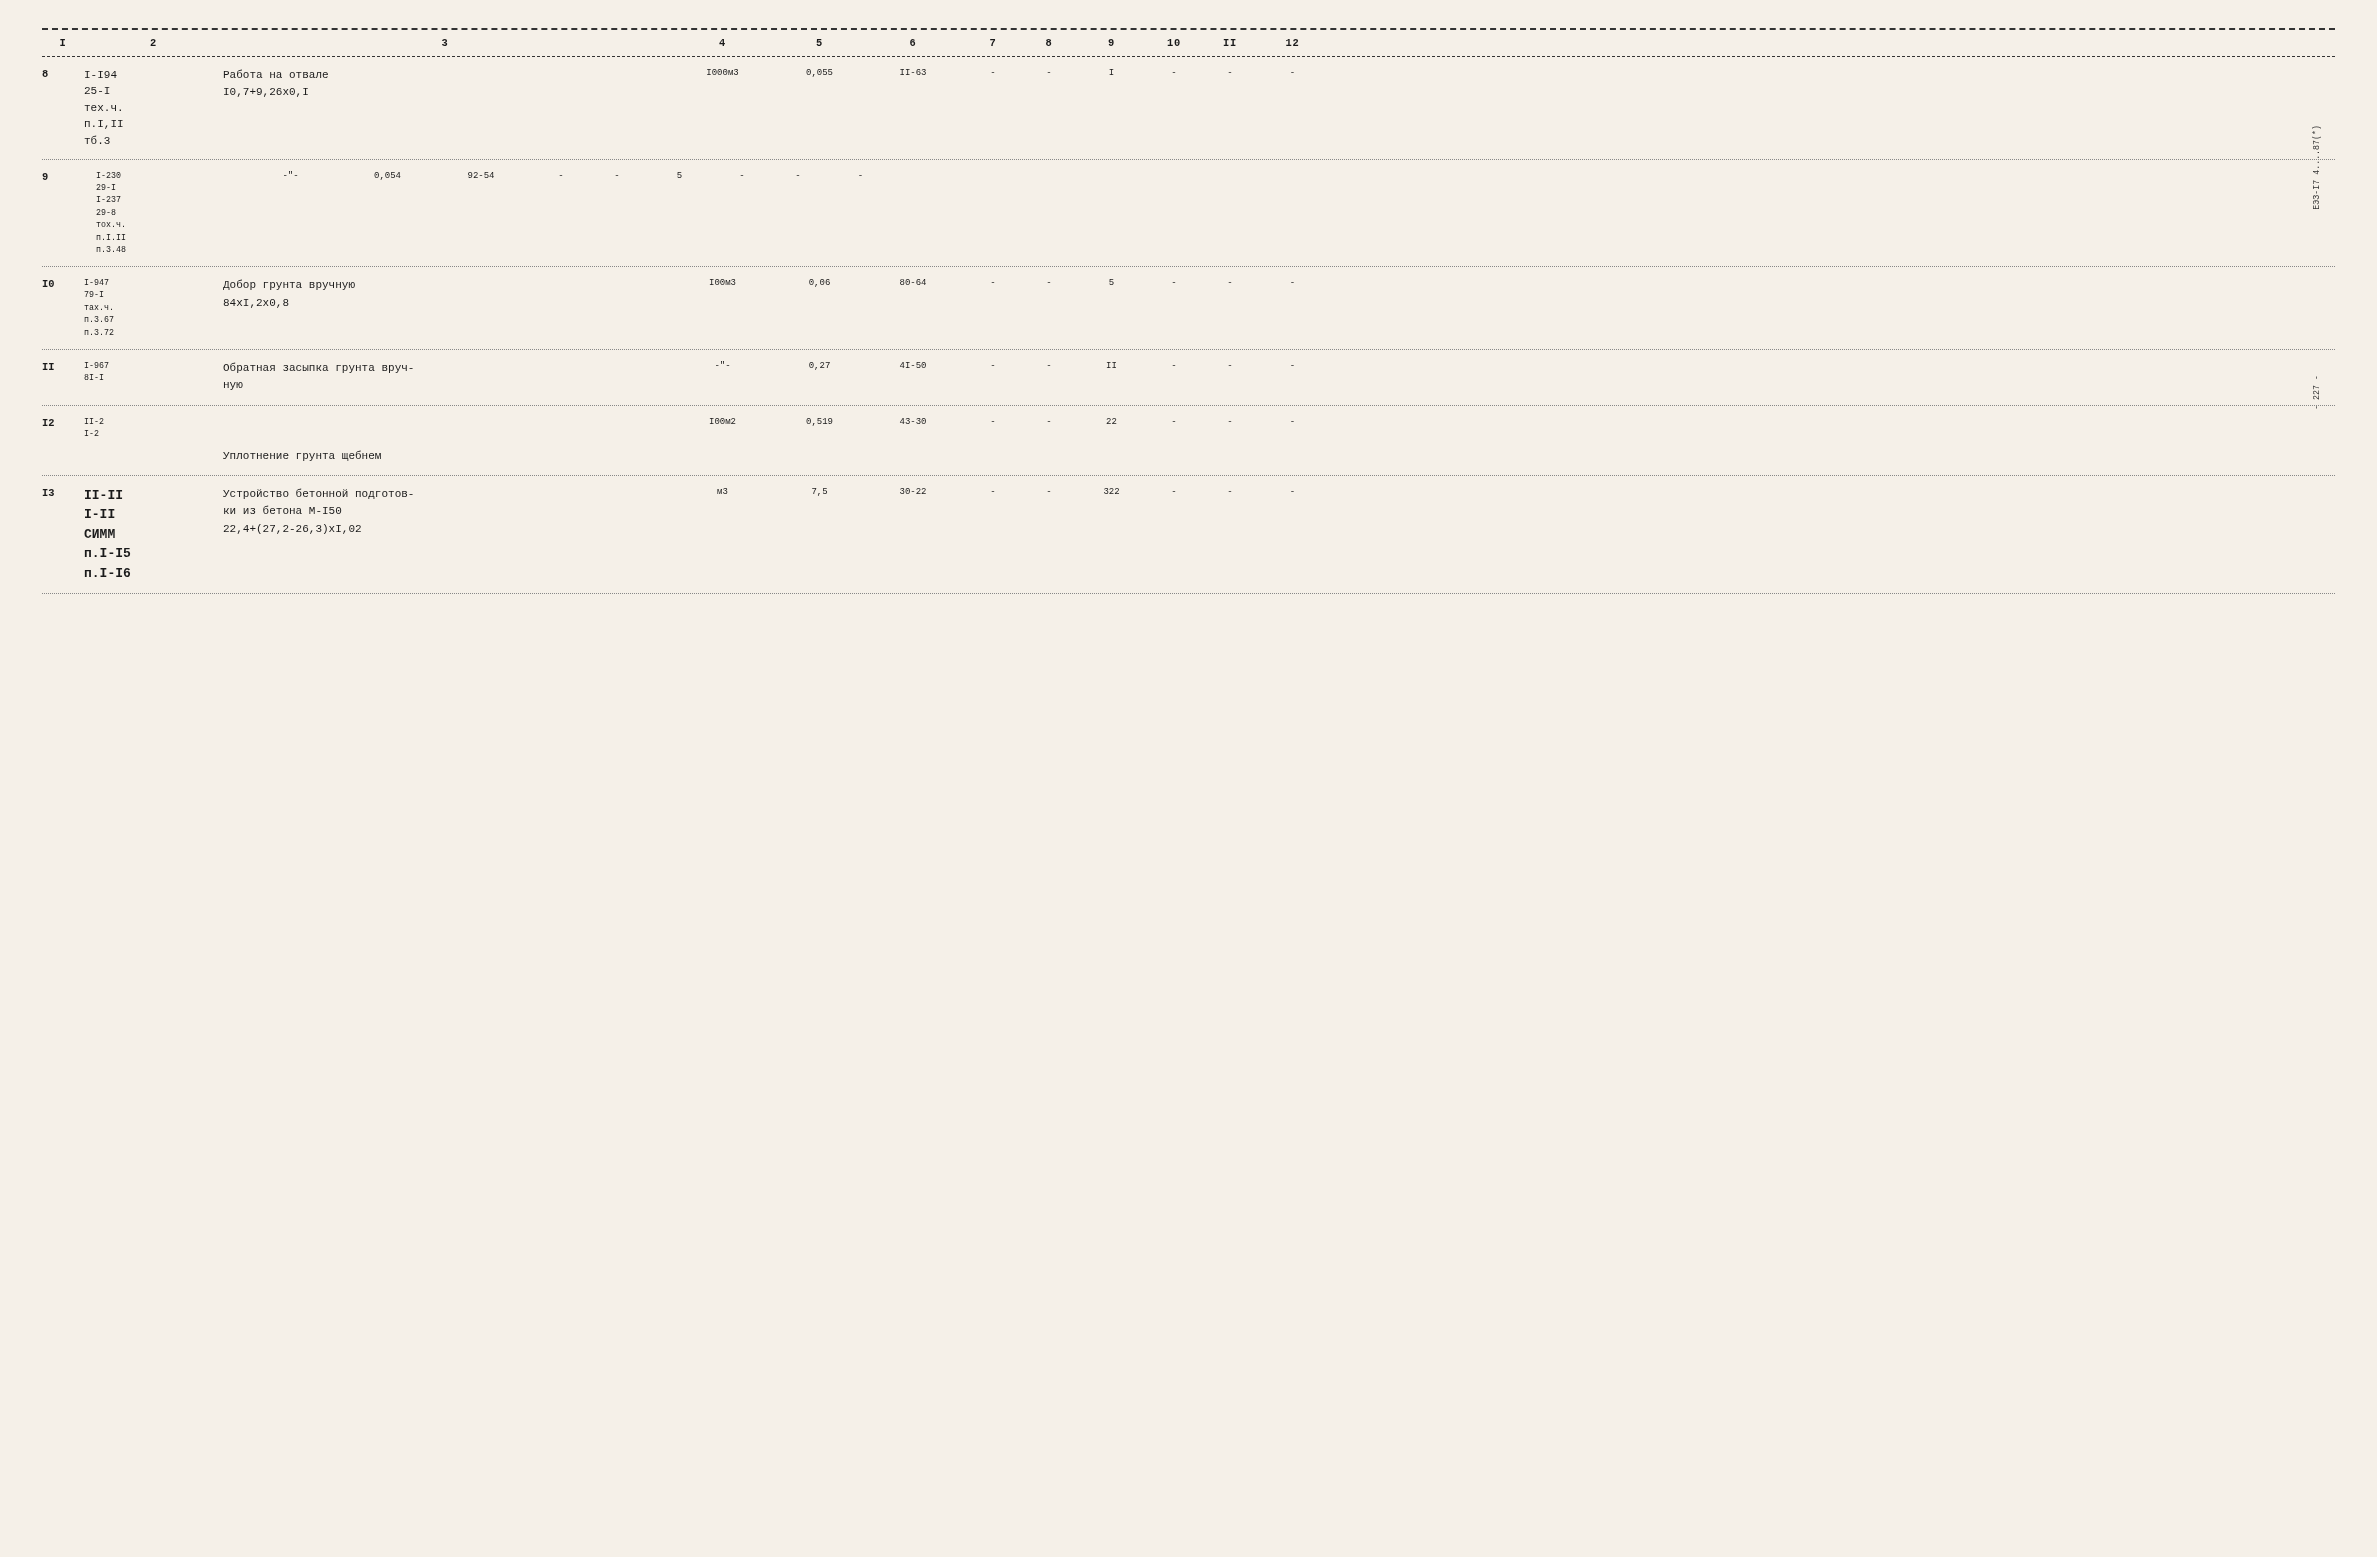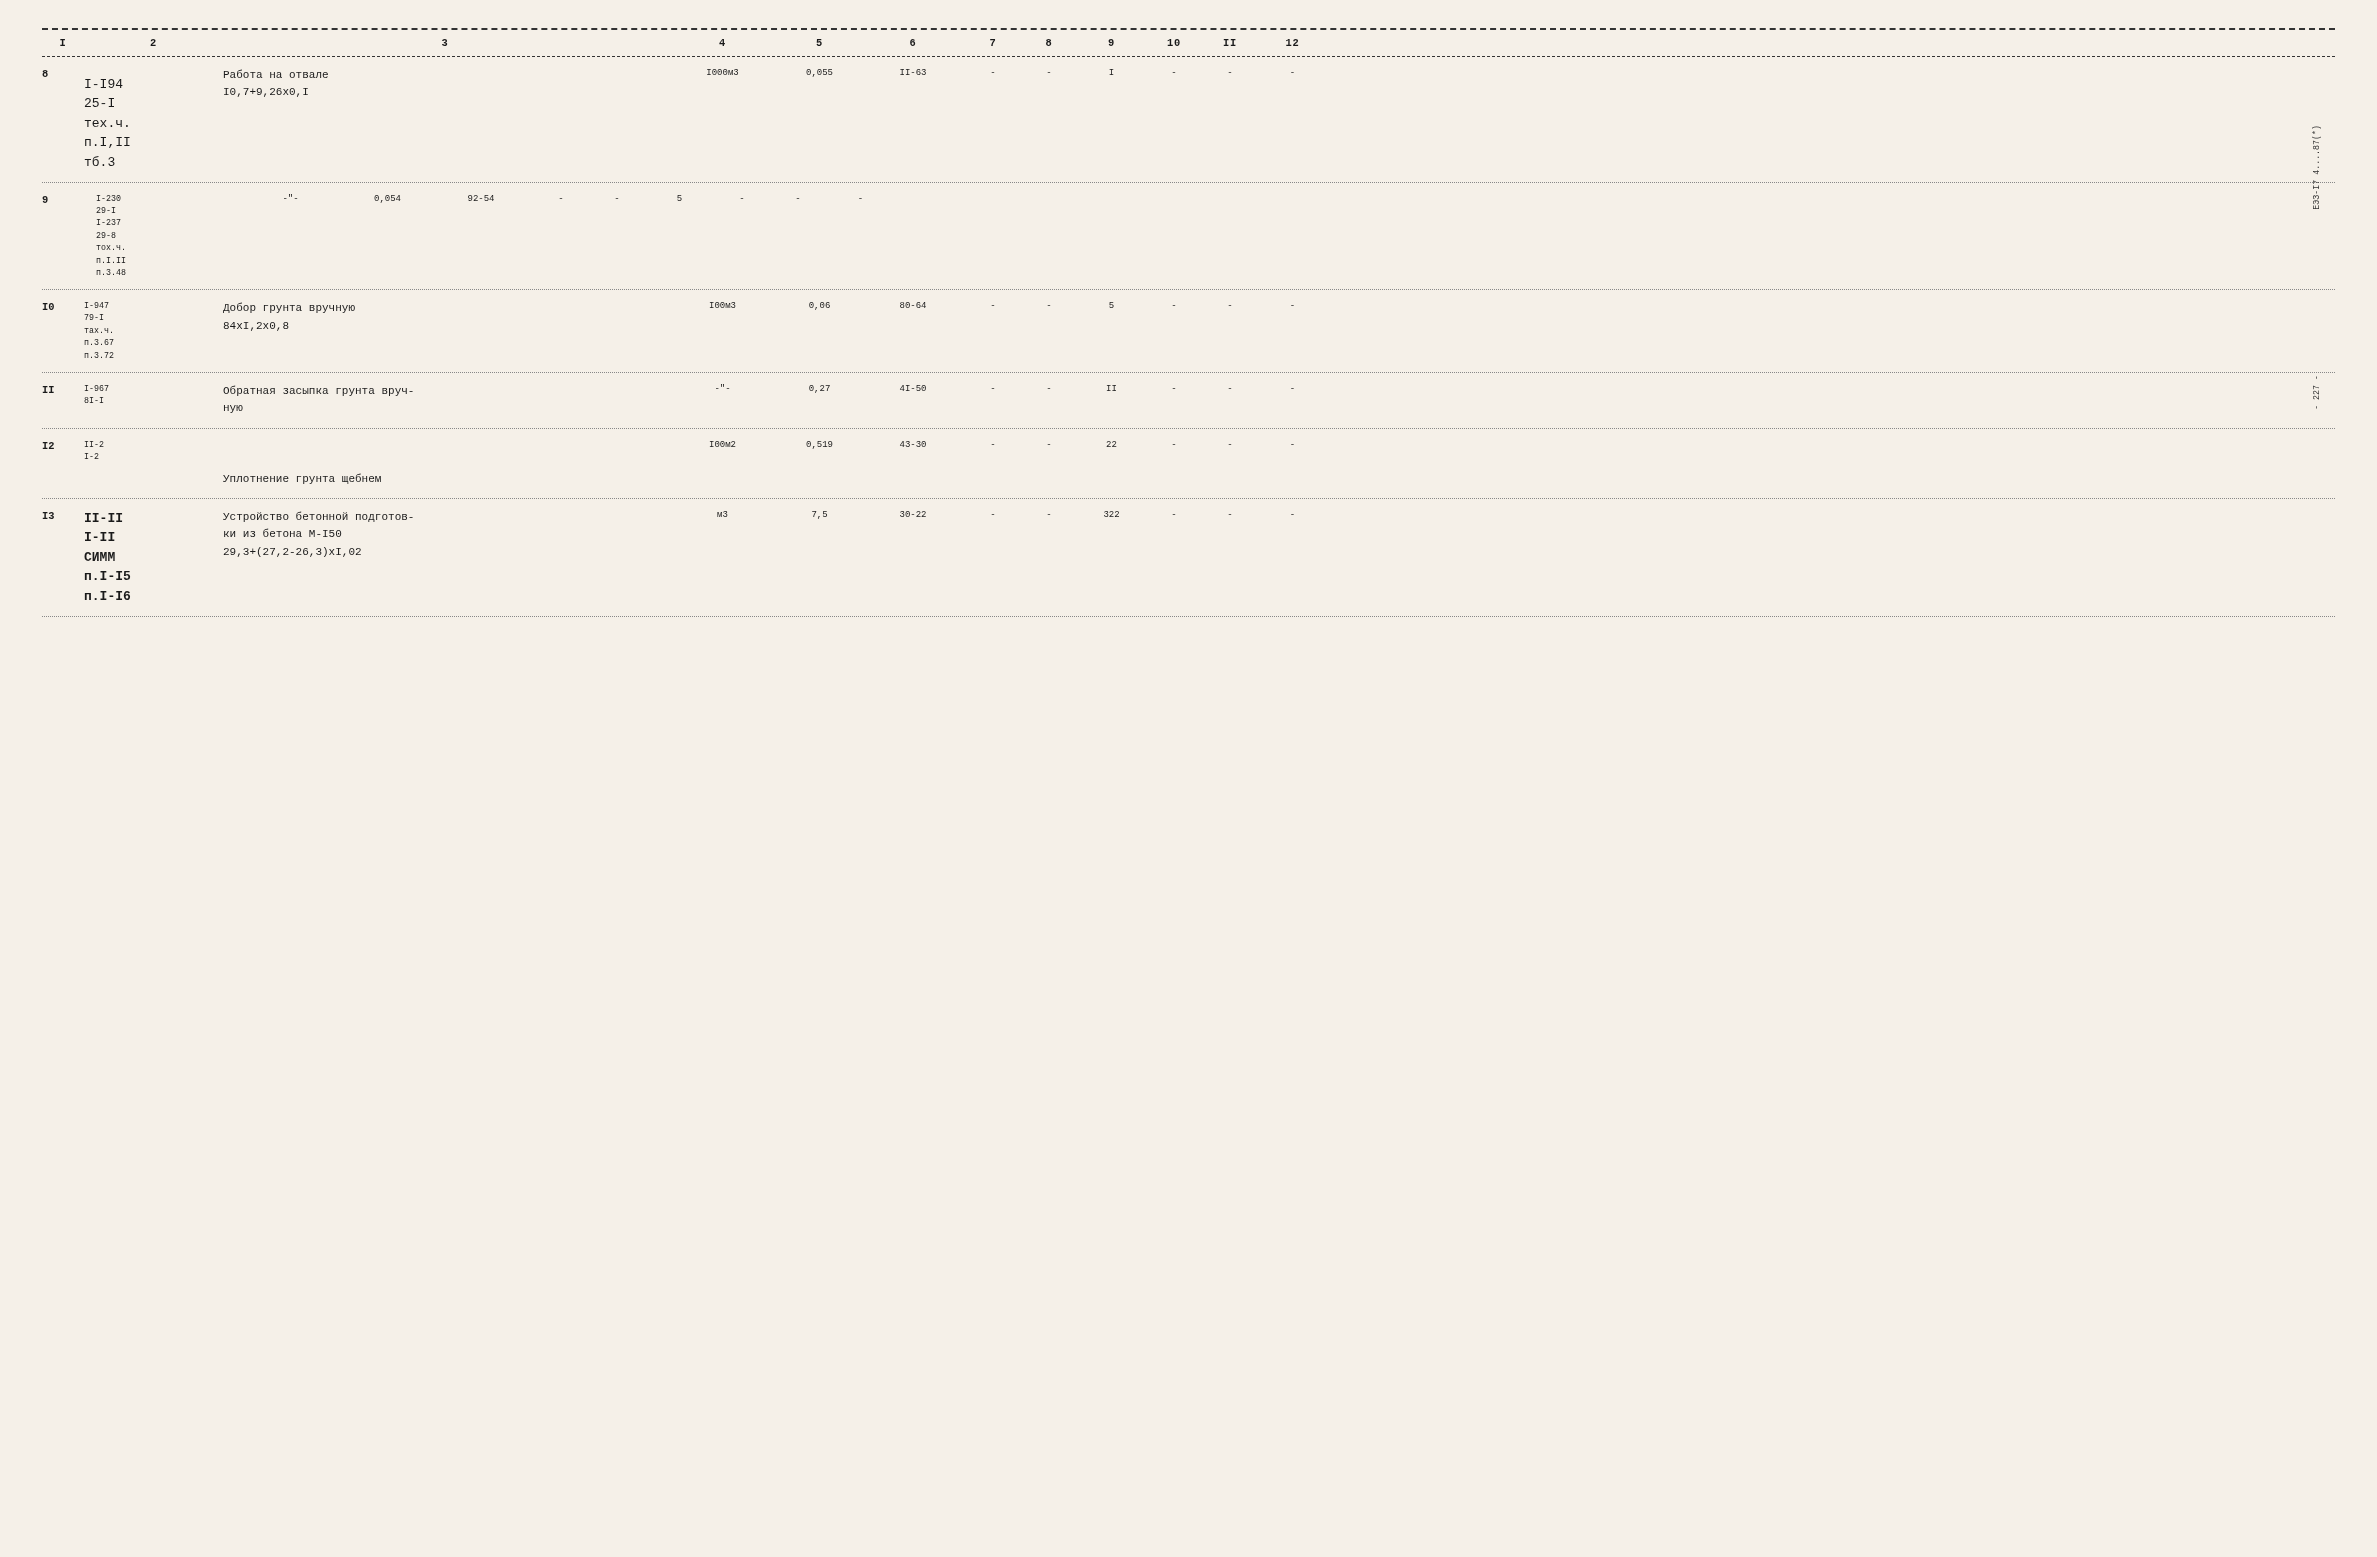--- a/index.html
+++ b/index.html
@@ -256,21 +256,21 @@
     <div class="col-8 header-label">8</div>
     <div class="col-9 header-label">9</div>
     <div class="col-10 header-label">10</div>
     <div class="col-11 header-label">II</div>
     <div class="col-12 header-label">12</div>
   </div>
 
   <div id="rows-container">
       <div class="data-row">
       <div class="row-num">8</div>
-      <div class="row-ref" style="white-space:pre-line;font-size:13px;margin-top:8px;">I-I94
+      <div class="row-ref" style="white-space:pre-line;font-size:11px;">I-I94
 25-I
 тex.ч.
 п.I,II
 тб.3</div>
       <div class="row-desc" style="white-space:pre-line;">Работа на отвале
 I0,7+9,26x0,I</div>
       <div class="row-unit">I000м3</div>
       <div class="row-qty">0,055</div>
       <div class="row-price">II-63</div>
       <div class="row-c7">-</div>
@@ -351,21 +351,21 @@
     </div>
       <div class="data-row">
       <div class="row-num">I3</div>
       <div class="row-ref" style="white-space:pre-line;font-size:13px;font-weight:bold;">II-II
 I-II
 СИММ
 п.I-I5
 п.I-I6</div>
       <div class="row-desc" style="white-space:pre-line;">Устройство бетонной подготов-
 ки из бетона М-I50
-29,3+(27,2-26,3)xI,02</div>
+22,4+(27,2-26,3)xI,02</div>
       <div class="row-unit">м3</div>
       <div class="row-qty">7,5</div>
       <div class="row-price">30-22</div>
       <div class="row-c7">-</div>
       <div class="row-c8">-</div>
       <div class="row-c9">322</div>
       <div class="row-c10">-</div>
       <div class="row-c11">-</div>
       <div class="row-c12">-</div>
     </div>

